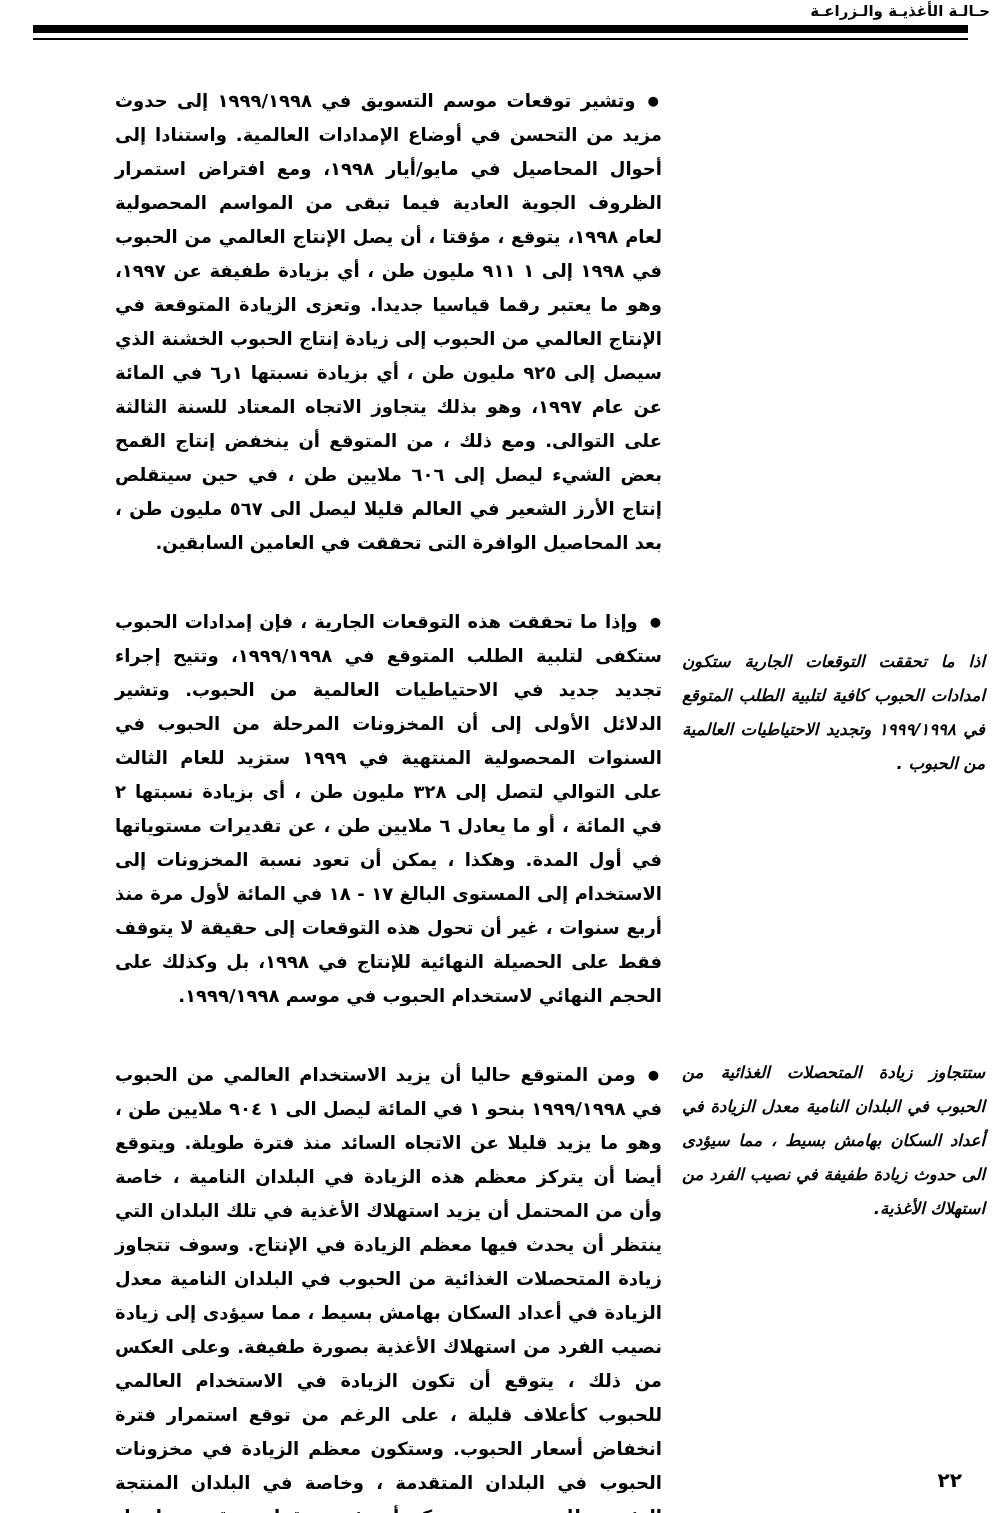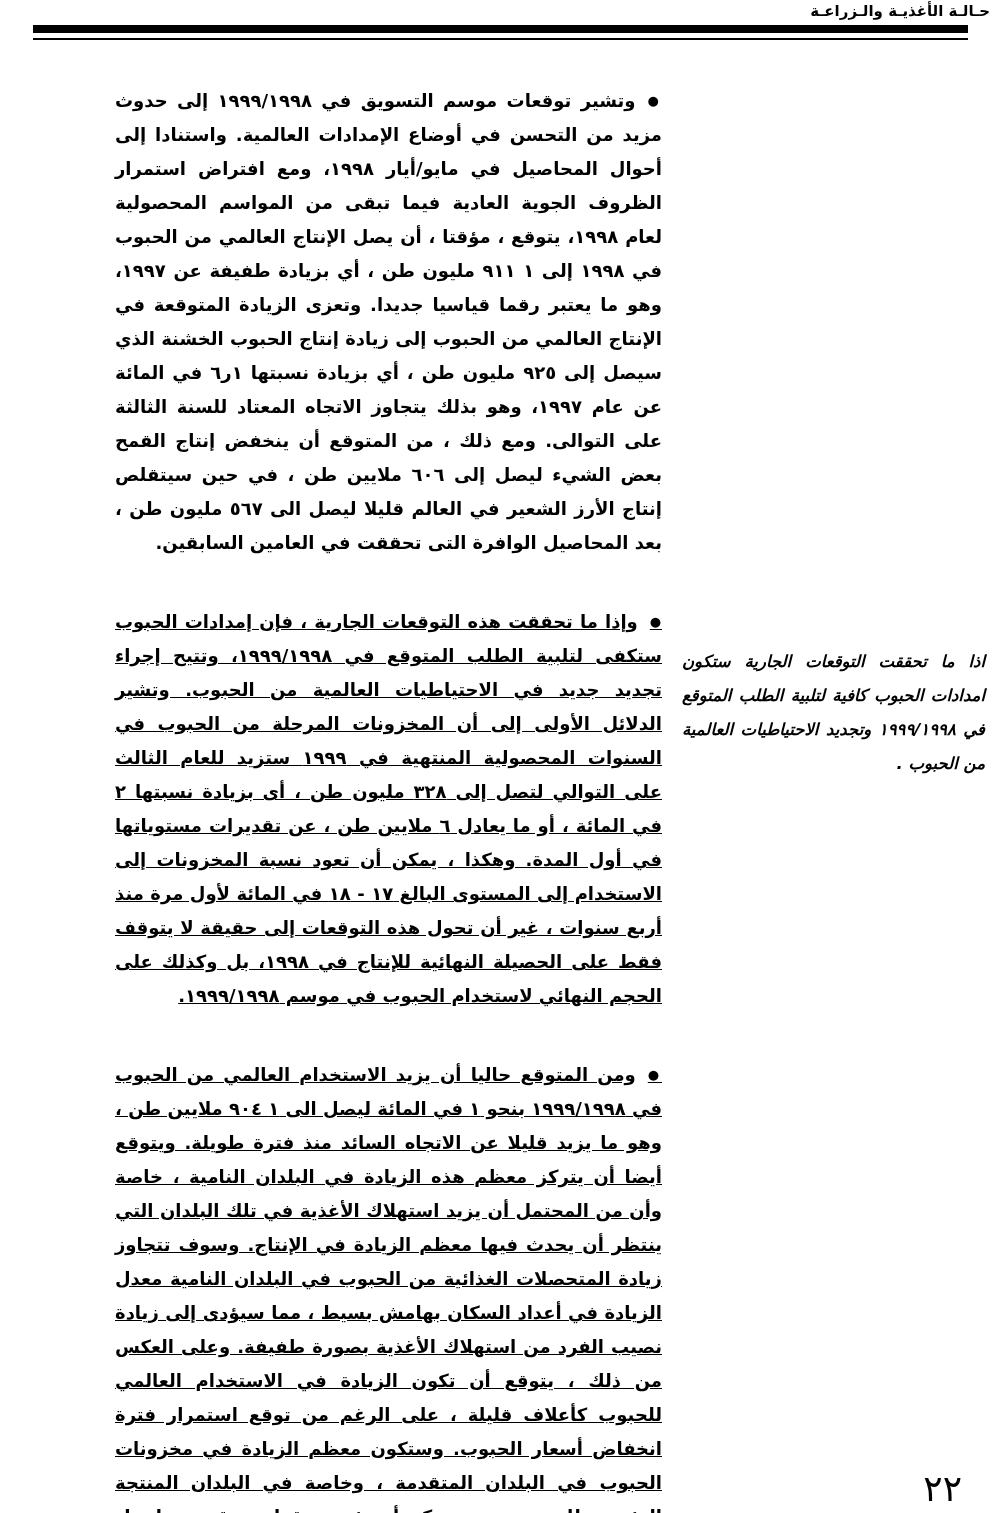--- a/index.html
+++ b/index.html
@@ -46,21 +46,21 @@
     top: 84px;
     right: 338px;
     width: 547px;
     direction: rtl;
     text-align: justify;
     font-size: 18px;
     font-weight: 700;
     line-height: 34px;
   }
   .main-column p { margin: 0; }
-  .main-column p + p { margin-top: 45px; text-decoration: underline; }
+  .main-column p + p { margin-top: 45px; }
   .bullet {
     font-size: 13px;
     vertical-align: 2px;
     margin-left: 12px;
   }
   .margin-note {
     position: absolute;
     right: 15px;
     width: 303px;
     direction: rtl;
@@ -69,22 +69,22 @@
     font-weight: 700;
     font-style: italic;
     line-height: 34px;
   }
   .margin-note-1 { top: 645px; }
   .margin-note-2 { top: 1056px; }
   .page-number {
     position: absolute;
     top: 1468px;
     right: 38px;
-    font-size: 36px;
-    font-weight: 400;
+    font-size: 20px;
+    font-weight: 700;
     direction: rtl;
   }
 </style>
 </head>
 <body>
 
 <div class="page">
 
   <div class="header-title">حـالـة الأغذيـة والـزراعـة</div>
 
@@ -98,16 +98,17 @@
     <p>
       <span class="bullet">●</span><span>وإذا ما تحققت هذه التوقعات الجارية ، فإن إمدادات الحبوب ستكفى لتلبية الطلب المتوقع في ١٩٩٩/١٩٩٨، وتتيح إجراء تجديد جديد في الاحتياطيات العالمية من الحبوب. وتشير الدلائل الأولى إلى أن المخزونات المرحلة من الحبوب في السنوات المحصولية المنتهية في ١٩٩٩ ستزيد للعام الثالث على التوالي لتصل إلى ٣٢٨ مليون طن ، أى بزيادة نسبتها ٢ في المائة ، أو ما يعادل ٦ ملايين طن ، عن تقديرات مستوياتها في أول المدة. وهكذا ، يمكن أن تعود نسبة المخزونات إلى الاستخدام إلى المستوى البالغ ١٧ - ١٨ في المائة لأول مرة منذ أربع سنوات ، غير أن تحول هذه التوقعات إلى حقيقة لا يتوقف فقط على الحصيلة النهائية للإنتاج في ١٩٩٨، بل وكذلك على الحجم النهائي لاستخدام الحبوب في موسم ١٩٩٩/١٩٩٨.</span>
     </p>
     <p>
       <span class="bullet">●</span><span>ومن المتوقع حاليا أن يزيد الاستخدام العالمي من الحبوب في ١٩٩٩/١٩٩٨ بنحو ١ في المائة ليصل الى ١ ٩٠٤ ملايين طن ، وهو ما يزيد قليلا عن الاتجاه السائد منذ فترة طويلة. ويتوقع أيضا أن يتركز معظم هذه الزيادة في البلدان النامية ، خاصة وأن من المحتمل أن يزيد استهلاك الأغذية في تلك البلدان التي ينتظر أن يحدث فيها معظم الزيادة في الإنتاج. وسوف تتجاوز زيادة المتحصلات الغذائية من الحبوب في البلدان النامية معدل الزيادة في أعداد السكان بهامش بسيط ، مما سيؤدى إلى زيادة نصيب الفرد من استهلاك الأغذية بصورة طفيفة. وعلى العكس من ذلك ، يتوقع أن تكون الزيادة في الاستخدام العالمي للحبوب كأعلاف قليلة ، على الرغم من توقع استمرار فترة انخفاض أسعار الحبوب. وستكون معظم الزيادة في مخزونات الحبوب في البلدان المتقدمة ، وخاصة في البلدان المنتجة الرئيسية للحبوب ، حيث يمكن أن تؤدي توقعات تحقيق محاصيل جيدة ، وتباطؤ النمو في استخدام الحبوب كأعلاف ، إلى التوسع في تجديد مخزوناتها من الحبوب.</span>
     </p>
   </div>
 
   <div class="margin-note margin-note-1">اذا ما تحققت التوقعات الجارية ستكون امدادات الحبوب كافية لتلبية الطلب المتوقع في ١٩٩٩/١٩٩٨ وتجديد الاحتياطيات العالمية من الحبوب .</div>
 
+  <div class="margin-note margin-note-2">ستتجاوز زيادة المتحصلات الغذائية من الحبوب في البلدان النامية معدل الزيادة في أعداد السكان بهامش بسيط ، مما سيؤدى الى حدوث زيادة طفيفة في نصيب الفرد من استهلاك الأغذية.</div>
 
   <div class="page-number">٢٢</div>
 
 </div>
 
 </body></html>

